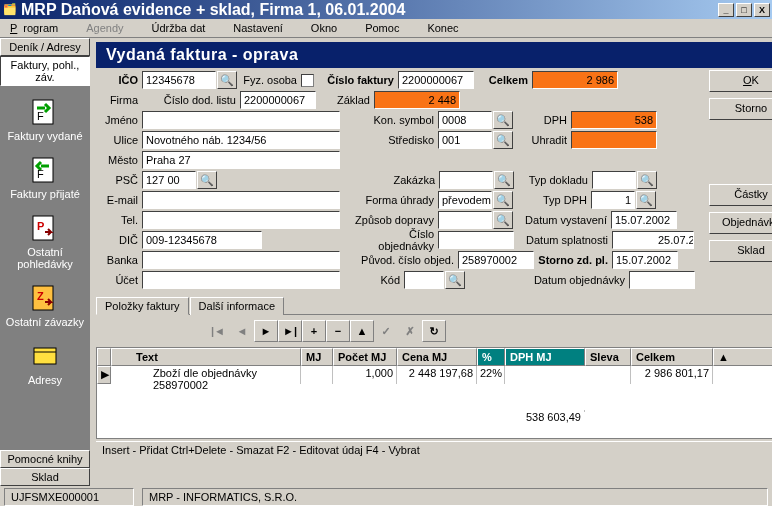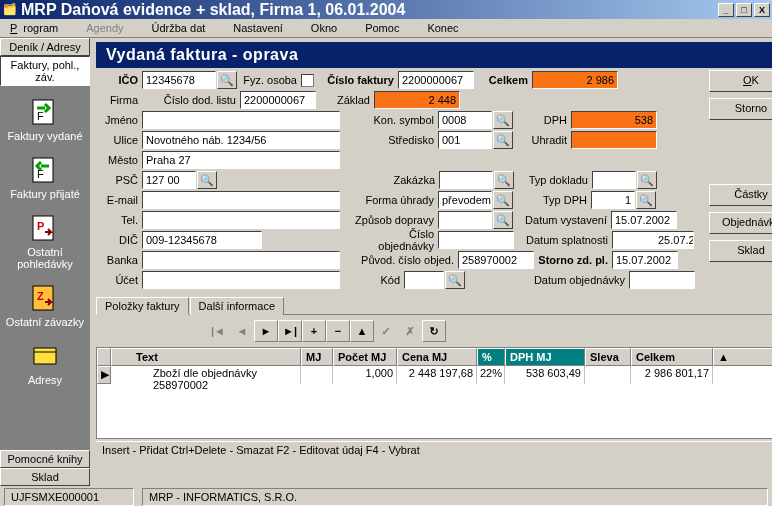--- a/index.html
+++ b/index.html
@@ -295,21 +295,21 @@
         <div class="gh" style="width:82px;">Celkem</div>
         <div class="gh" style="flex:1;">▲</div>
       </div>
       <div class="grid-row">
         <div class="gc" style="width:14px;background:#d4d0c8;border:1px solid #fff;border-right-color:#808080;border-bottom-color:#808080;">▶</div>
         <div class="gc left" style="width:190px;">Zboží dle objednávky 258970002</div>
         <div class="gc" style="width:32px;"></div>
         <div class="gc" style="width:64px;">1,000</div>
         <div class="gc" style="width:80px;">2 448 197,68</div>
         <div class="gc" style="width:28px;">22%</div>
-        <div class="gc" style="width:80px;">538 603,49</div>
+        <div class="gc" style="width:80px;margin-top:44px;">538 603,49</div>
         <div class="gc" style="width:46px;"></div>
         <div class="gc" style="width:82px;">2 986 801,17</div>
       </div>
     </div>
 
     <div class="status">Insert - Přidat    Ctrl+Delete - Smazat    F2 - Editovat údaj    F4 - Vybrat</div>
   </div>
 </div>
 
 <div class="status2">

